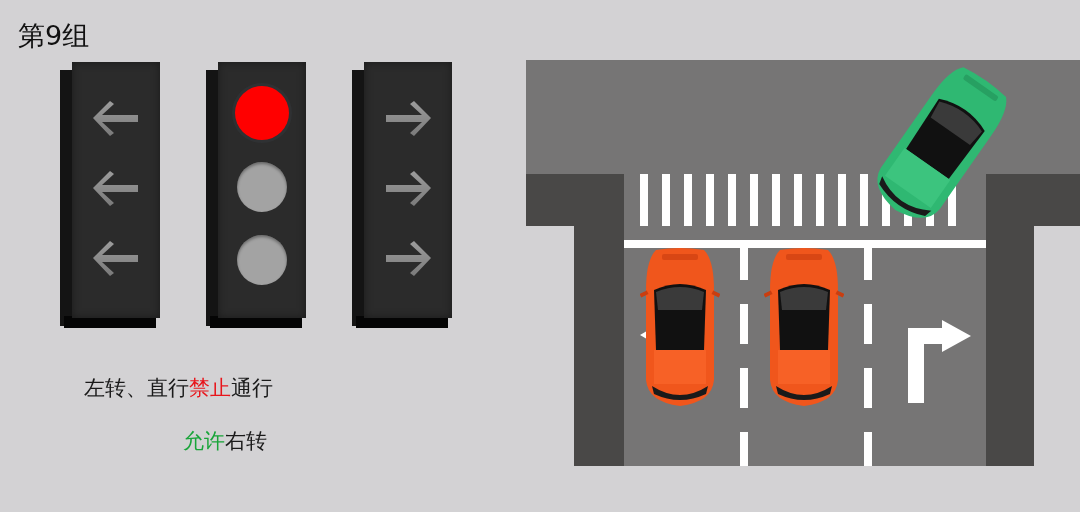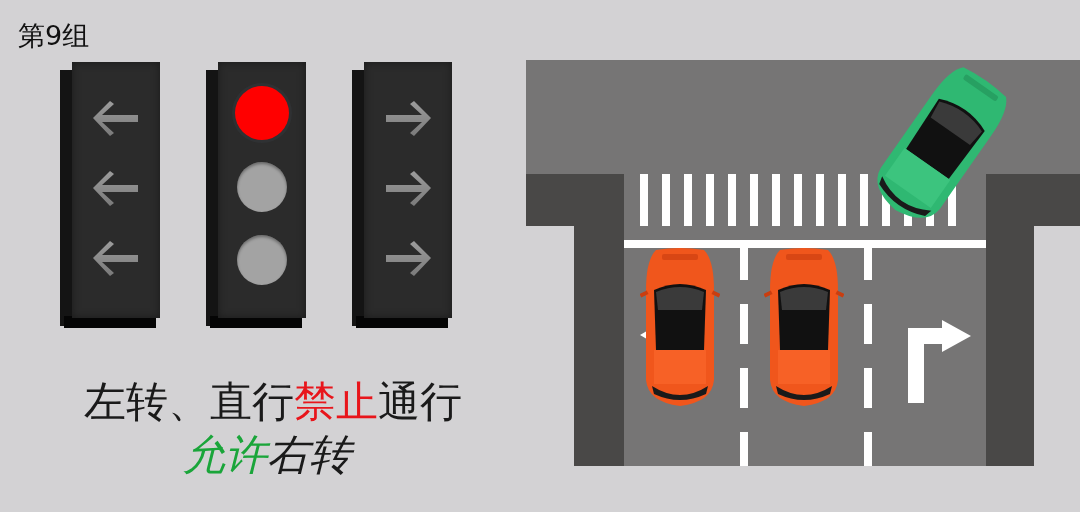--- a/index.html
+++ b/index.html
@@ -7,21 +7,21 @@
   .abs{position:absolute;}
   #group-title{left:18px;top:18px;font-size:27px;color:#111;letter-spacing:0px;}
   
   .tl{position:absolute;top:62px;width:100px;height:266px;}
   .tl .side{position:absolute;left:0;top:8px;width:14px;height:256px;background:#141414;}
   .tl .bottom{position:absolute;left:4px;top:254px;width:92px;height:12px;background:#050505;}
   .tl .front{position:absolute;left:12px;top:0;width:88px;height:256px;background:#2b2b2b;box-shadow:inset 0 0 8px rgba(0,0,0,.4);}
   .tl svg{position:absolute;left:0;top:0;}
   .lamp{position:absolute;border-radius:50%;}
   
-  .cap{position:absolute;font-size:42px;color:#1a1a1a;white-space:nowrap;}
+  .cap{position:absolute;font-size:21px;color:#1a1a1a;white-space:nowrap;}
   .red{color:#e8151b;}
   .green{color:#1aa53a;}
   
   .road{background:#767575;}
   .walk{background:#494847;}
   .white{background:#ffffff;}
 </style>
 </head>
 <body>
 
@@ -64,21 +64,21 @@
       <path d="M79 56 L62 39 L58 42 L70 53 L34 53 L34 60 L70 60 L58 71 L62 74 Z"></path>
       <path d="M79 126 L62 109 L58 112 L70 123 L34 123 L34 130 L70 130 L58 141 L62 144 Z"></path>
       <path d="M79 196 L62 179 L58 182 L70 193 L34 193 L34 200 L70 200 L58 211 L62 214 Z"></path>
     </g>
   </svg>
 </div>
 
 <div class="cap" style="left:84px;top:374px;">
   <span>左转、直行</span><span class="red">禁止</span><span>通行</span>
 </div>
-<div class="cap" style="left:183px;top:427px;font-style:italic;">
+<div class="cap" style="left:183px;top:427px;">
   <span class="green">允许</span><span>右转</span>
 </div>
 
 <div>
 
   <div class="abs road" style="left:526px;top:60px;width:554px;height:114px;"></div>
 
   <div class="abs walk" style="left:526px;top:174px;width:98px;height:52px;"></div>
   <div class="abs walk" style="left:986px;top:174px;width:94px;height:52px;"></div>
 

